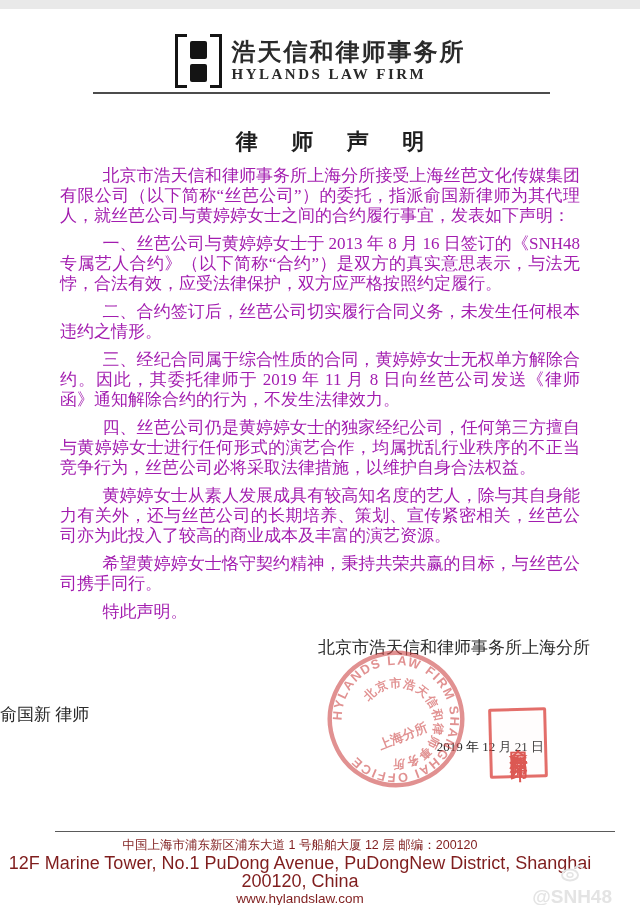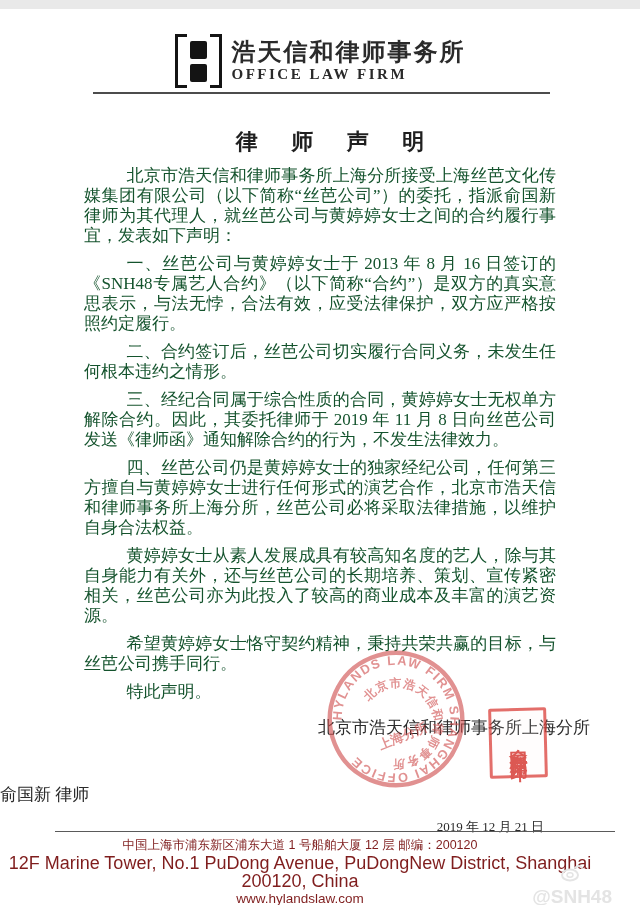--- a/index.html
+++ b/index.html
@@ -18,22 +18,22 @@
   .squares{display:flex;flex-direction:column;gap:5px;margin:0 3px;}
   .squares .sq{width:17px;height:18px;background:#141414;border-radius:2px;}
   .logo-text{display:flex;flex-direction:column;line-height:1;}
   .firm-zh{font-size:24px;font-weight:700;letter-spacing:2px;font-family:"Liberation Sans","DejaVu Sans",sans-serif;}
   .firm-en{font-size:15px;font-weight:700;letter-spacing:2.5px;margin-top:3px;font-family:"Liberation Serif","DejaVu Serif",serif;}
   .header-rule{position:absolute;top:83px;left:93px;width:457px;height:2px;background:#4c4c4c;}
   
   .doc-title{margin-top:40px;text-align:center;font-size:22px;font-weight:700;
     letter-spacing:14px;text-indent:14px;color:#1f1f1f;padding-left:20px;}
   
-  .content{padding:0 84px;margin-top:9px;text-align:justify;
-    font-size:17px;line-height:20px;color:#14532d;}
+  .content{padding:0 60px;margin-top:9px;text-align:justify;
+    font-size:17px;line-height:20px;color:#a21caf;}
   .content p{margin:8px 0 0 0;text-indent:2.5em;}
   
   .sig-firm{margin-top:14px;text-align:right;padding-right:50px;font-size:17px;}
   .sig-lawyer{margin-top:44px;text-align:left;padding-right:162px;font-size:17px;}
   .sig-date{margin-top:12px;text-align:right;padding-right:96px;font-size:13px;}
   
   .seal-round{position:absolute;left:322px;top:636px;width:148px;height:148px;
     transform:rotate(-22deg);opacity:.62;pointer-events:none;}
   .seal-square{
     position:absolute;left:489px;top:699px;width:52px;height:64px;
@@ -67,34 +67,34 @@
       <div class="logo-mark">
         <div class="bracket left"></div>
         <div class="squares">
           <div class="sq"></div>
           <div class="sq"></div>
         </div>
         <div class="bracket right"></div>
       </div>
       <div class="logo-text">
         <span class="firm-zh">浩天信和律师事务所</span>
-        <span class="firm-en">OFFICE LAW FIRM</span>
+        <span class="firm-en">HYLANDS LAW FIRM</span>
       </div>
     </div>
   </div>
   <div class="header-rule"></div>
 
   <div class="doc-title">律 师 声 明</div>
 
   <div class="content">
     <p>北京市浩天信和律师事务所上海分所接受上海丝芭文化传媒集团有限公司（以下简称“丝芭公司”）的委托，指派俞国新律师为其代理人，就丝芭公司与黄婷婷女士之间的合约履行事宜，发表如下声明：</p>
     <p>一、丝芭公司与黄婷婷女士于 2013 年 8 月 16 日签订的《SNH48专属艺人合约》（以下简称“合约”）是双方的真实意思表示，与法无悖，合法有效，应受法律保护，双方应严格按照约定履行。</p>
     <p>二、合约签订后，丝芭公司切实履行合同义务，未发生任何根本违约之情形。</p>
     <p>三、经纪合同属于综合性质的合同，黄婷婷女士无权单方解除合约。因此，其委托律师于 2019 年 11 月 8 日向丝芭公司发送《律师函》通知解除合约的行为，不发生法律效力。</p>
-    <p>四、丝芭公司仍是黄婷婷女士的独家经纪公司，任何第三方擅自与黄婷婷女士进行任何形式的演艺合作，北京市浩天信和律师事务所上海分所，丝芭公司必将采取法律措施，以维护自身合法权益。</p>
+    <p>四、丝芭公司仍是黄婷婷女士的独家经纪公司，任何第三方擅自与黄婷婷女士进行任何形式的演艺合作，均属扰乱行业秩序的不正当竞争行为，丝芭公司必将采取法律措施，以维护自身合法权益。</p>
     <p>黄婷婷女士从素人发展成具有较高知名度的艺人，除与其自身能力有关外，还与丝芭公司的长期培养、策划、宣传紧密相关，丝芭公司亦为此投入了较高的商业成本及丰富的演艺资源。</p>
     <p>希望黄婷婷女士恪守契约精神，秉持共荣共赢的目标，与丝芭公司携手同行。</p>
     <p>特此声明。</p>
   </div>
 
   <div class="sig-firm">北京市浩天信和律师事务所上海分所</div>
   <div class="sig-lawyer">俞国新  律师</div>
   <div class="sig-date">2019 年 12 月 21 日</div>
 
   <svg class="seal-round" viewBox="0 0 150 150">

